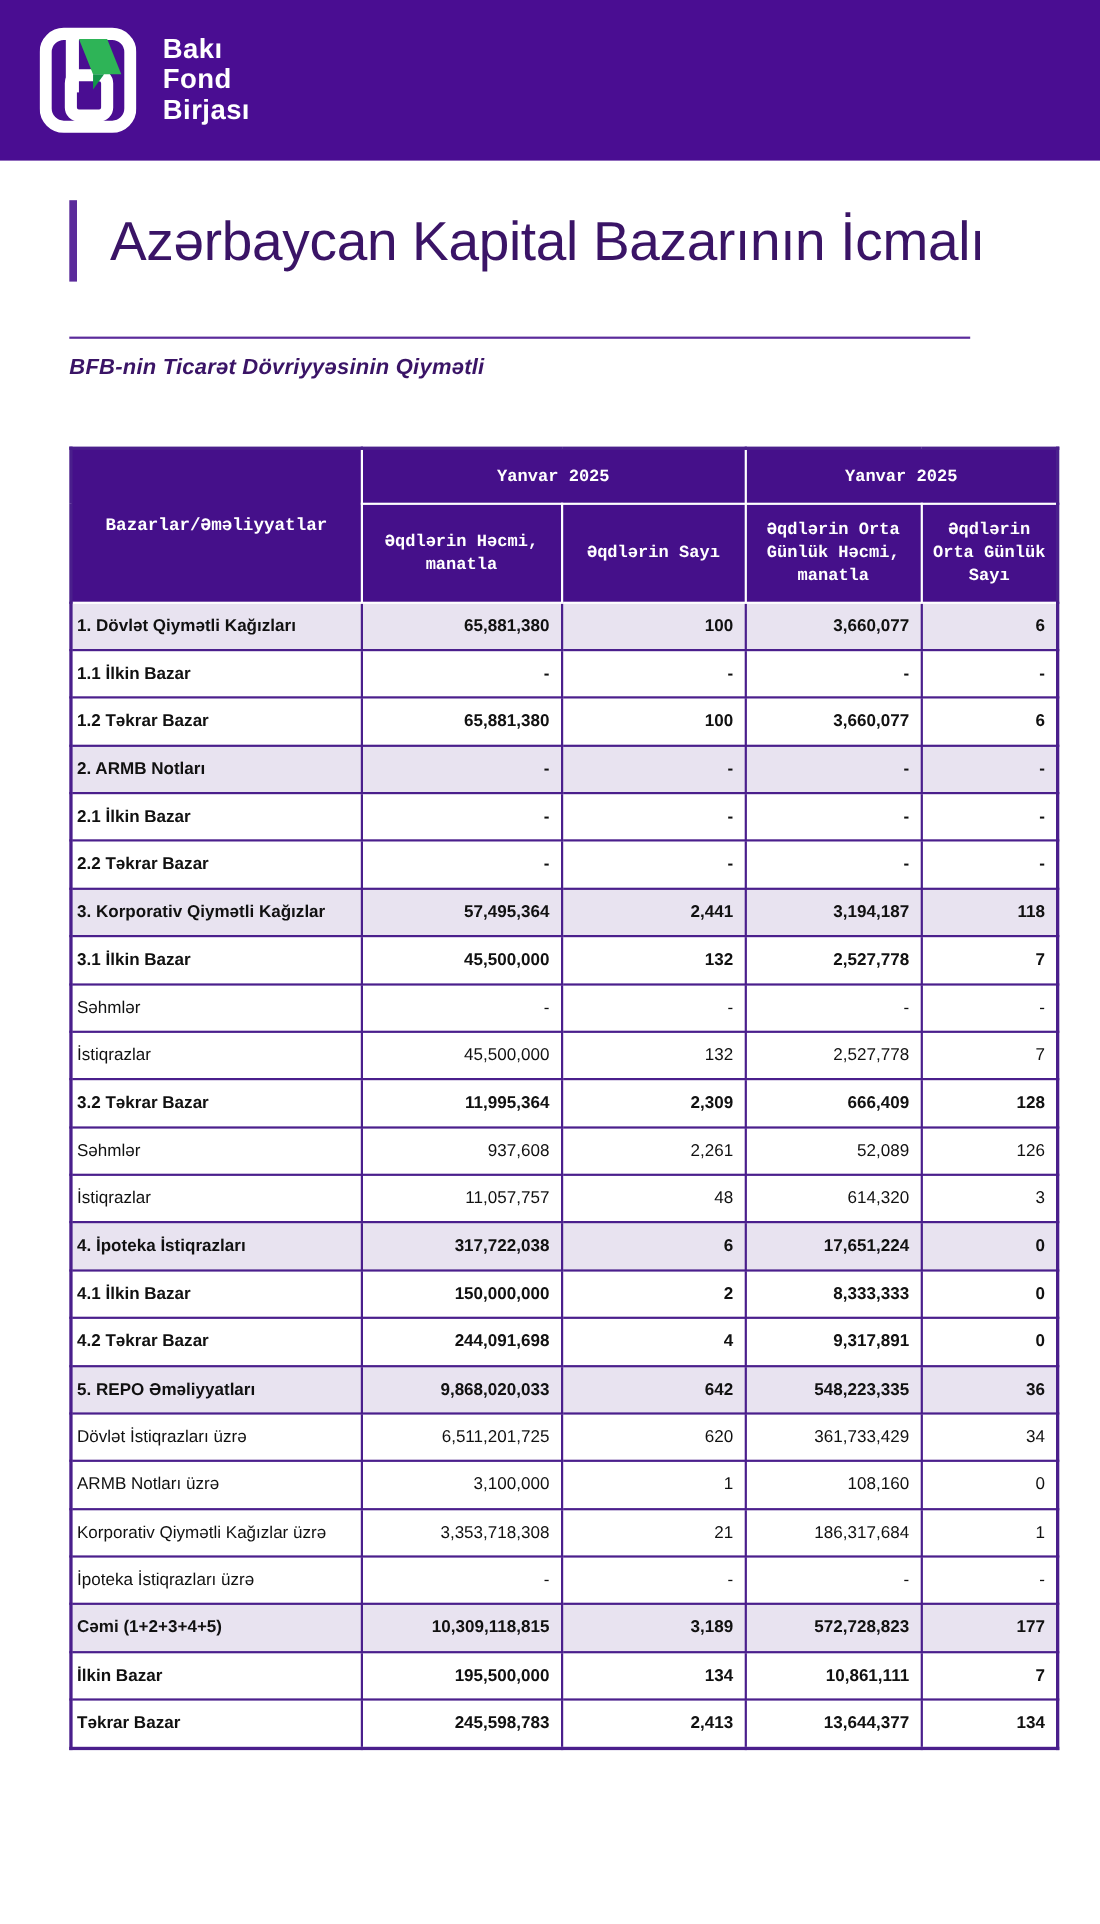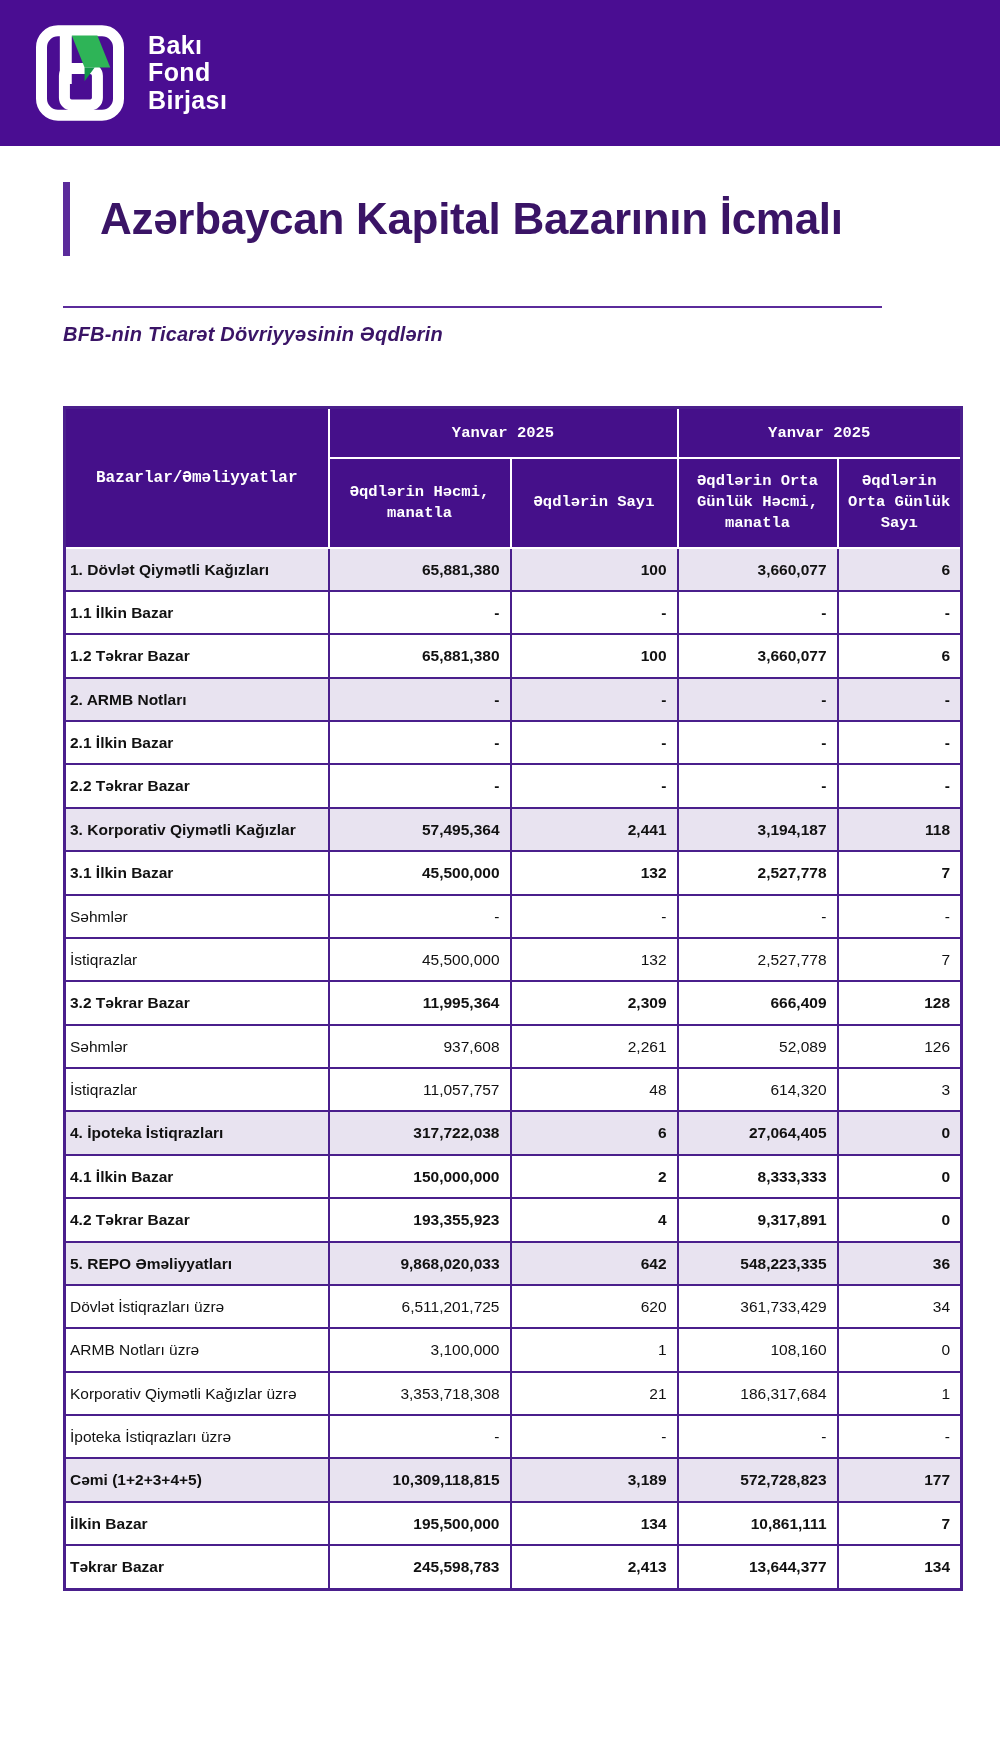--- a/index.html
+++ b/index.html
@@ -36,22 +36,22 @@
   
   .content { padding: 0 63px; }
   .title-wrap { margin-top: 36px; display: flex; align-items: center; }
   .accent-bar {
     width: 7px; height: 74px;
     background: var(--rule-purple, #5b2b9b);
     margin-right: 30px;
     flex: 0 0 auto;
   }
   .page-title {
-    font-size: 44px;
-    font-weight: 700;
+    font-size: 50px;
+    font-weight: 400;
     color: var(--title-purple, #3a1466);
     letter-spacing: -0.3px;
   }
   .rule {
     border: none;
     border-top: 2px solid var(--rule-purple, #5b2b9b);
     margin: 50px 55px 0 0;
   }
   .subtitle {
     margin-top: 15px;
@@ -127,21 +127,21 @@
 
 <main class="content">
 
   <div class="title-wrap">
     <div class="accent-bar"></div>
     <h1 class="page-title">Azərbaycan Kapital Bazarının İcmalı</h1>
   </div>
 
   <hr class="rule">
 
-  <h2 class="subtitle">BFB-nin Ticarət Dövriyyəsinin Əqdlərin</h2>
+  <h2 class="subtitle">BFB-nin Ticarət Dövriyyəsinin Qiymətli</h2>
 
   <table class="turnover">
     <colgroup>
       <col class="c1">
         <col class="c2">
         <col class="c3">
         <col class="c4">
         <col class="c5">
     </colgroup>
     <thead>
@@ -246,33 +246,33 @@
           <td class="label">İstiqrazlar</td>
           <td class="num">11,057,757</td>
           <td class="num">48</td>
           <td class="num">614,320</td>
           <td class="num">3</td>
         </tr>
         <tr class="shaded bold">
           <td class="label">4. İpoteka İstiqrazları</td>
           <td class="num">317,722,038</td>
           <td class="num">6</td>
-          <td class="num">27,064,405</td>
+          <td class="num">17,651,224</td>
           <td class="num">0</td>
         </tr>
         <tr class="bold">
           <td class="label">4.1 İlkin Bazar</td>
           <td class="num">150,000,000</td>
           <td class="num">2</td>
           <td class="num">8,333,333</td>
           <td class="num">0</td>
         </tr>
         <tr class="bold">
           <td class="label">4.2 Təkrar Bazar</td>
-          <td class="num">193,355,923</td>
+          <td class="num">244,091,698</td>
           <td class="num">4</td>
           <td class="num">9,317,891</td>
           <td class="num">0</td>
         </tr>
         <tr class="shaded bold">
           <td class="label">5. REPO Əməliyyatları</td>
           <td class="num">9,868,020,033</td>
           <td class="num">642</td>
           <td class="num">548,223,335</td>
           <td class="num">36</td>

